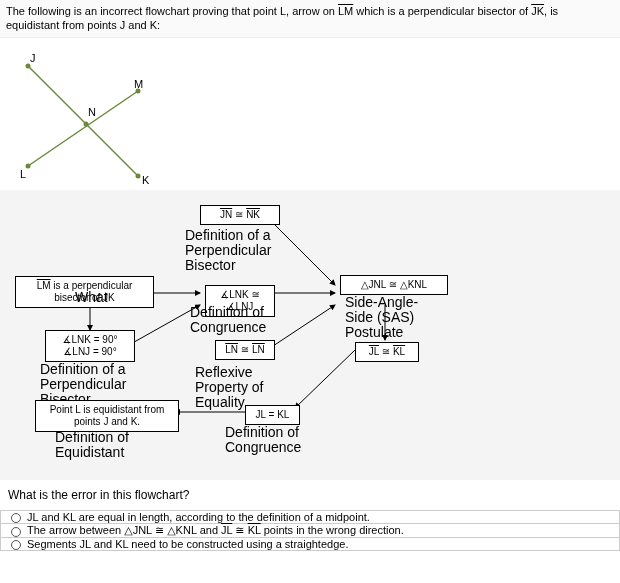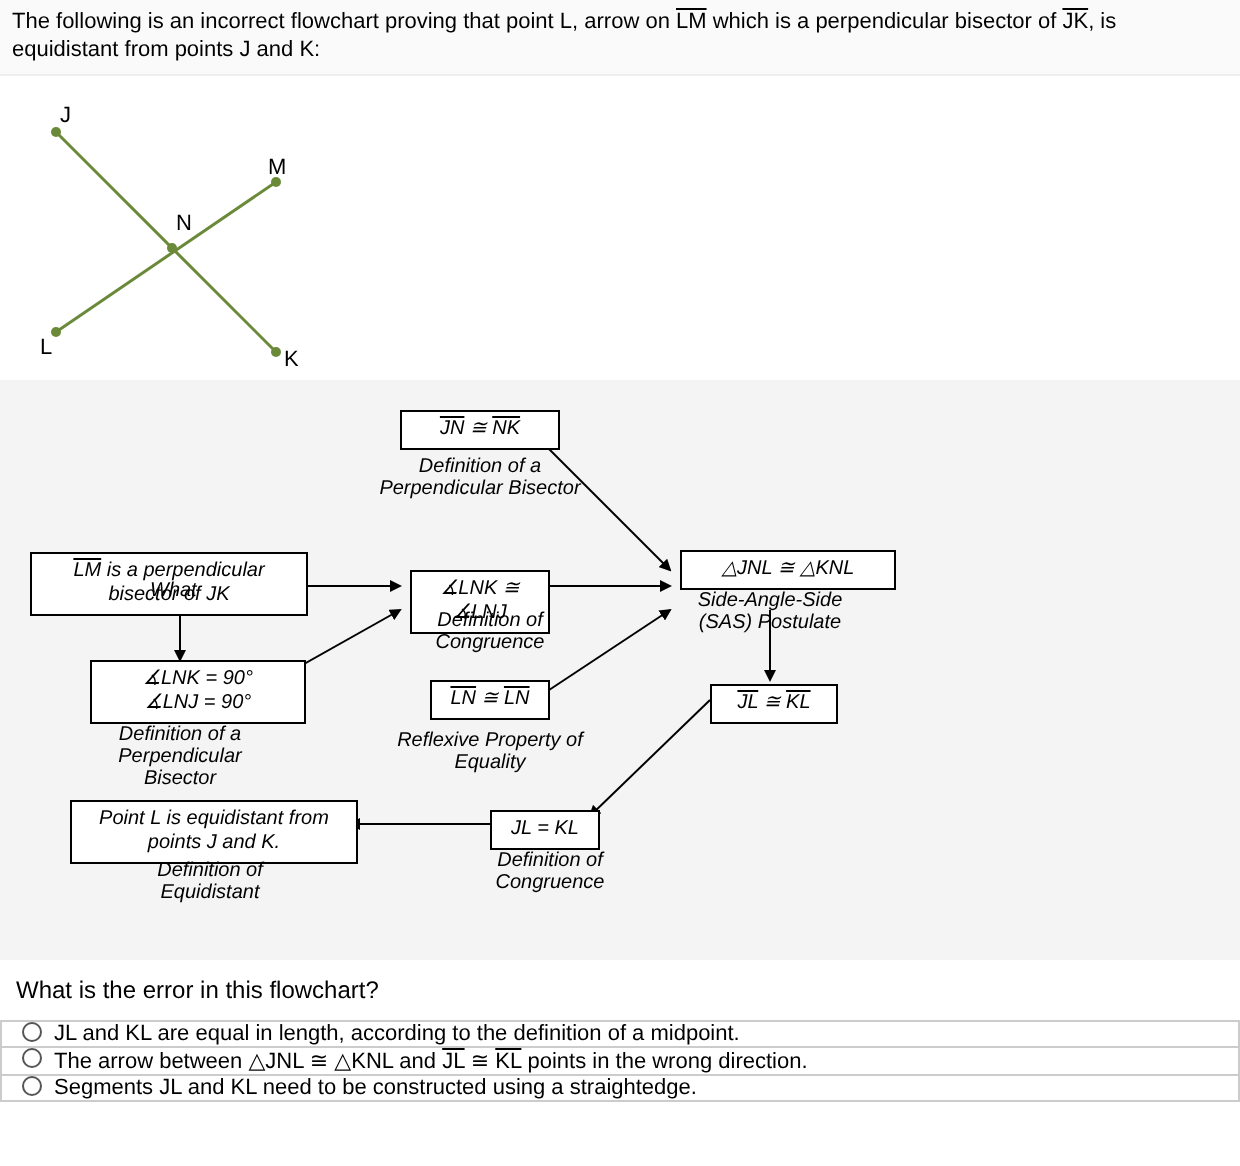--- a/index.html
+++ b/index.html
@@ -1,25 +1,25 @@
 <!DOCTYPE html>
 <html><head>
 <meta charset="utf-8">
 <style>
   * { box-sizing: border-box; margin: 0; padding: 0; }
   body { font-family: Arial, sans-serif; font-size: 11px; background: #fff; width: 620px; }
   .header { padding: 4px 6px; background: #fafafa; border-bottom: 1px solid #eee; font-size: 11px; line-height: 1.3; }
   .overline { text-decoration: overline; }
   .diagram { position: relative; width: 180px; height: 140px; margin: 8px 0 4px 8px; }
   .pt-label { position: absolute; font-size: 11px; font-weight: 400; }
-  .flowchart { position: relative; background: #f4f4f4; width: 100%; height: 290px; margin-top: 2px; font-style: italic; }
+  .flowchart { position: relative; background: #f4f4f4; width: 100%; height: 290px; margin-top: 2px; }
   .fbox { position: absolute; background: #fff; border: 1px solid #000; font-size: 10px; text-align: center; padding: 3px 6px; line-height: 1.2; }
-  .fcap { position: absolute; font-size: 10px; text-align: center; line-height: 1.1; }
+  .fcap { position: absolute; font-size: 14px; line-height: 1.1; }
   .question { font-size: 12px; margin: 8px; }
-  .option { border: 1px solid #ccc; border-bottom: none; padding: 0 10px; font-size: 11px; display: flex; align-items: flex-start; gap: 6px; }
+  .option { border: 1px solid #ccc; border-bottom: none; padding: 0 10px; font-size: 11px; display: flex; align-items: flex-end; gap: 6px; }
   .option:last-child { border-bottom: 1px solid #ccc; }
   .radio { width: 10px; height: 10px; border: 1px solid #555; border-radius: 50%; display: inline-flex; align-items: center; justify-content: center; flex-shrink: 0; }
   svg.arrows { position: absolute; top: 0; left: 0; }
 </style>
 </head>
 <body>
 
 <div class="header">
   <span>The following is an incorrect flowchart proving that point L, arrow on </span><span class="overline">LM</span><span> which is a perpendicular bisector of </span><span class="overline">JK</span><span>, is equidistant from points J and K:</span>
 </div>
@@ -64,21 +64,21 @@
 
   <div class="fbox" style="left:15px;top:86px;width:139px"><span class="overline">LM</span><span> is a perpendicular bisector of JK</span></div>
   <div class="fcap" style="left:75px;top:100px">What</div>
 
   <div class="fbox" style="left:205px;top:95px;width:70px">∡LNK ≅ ∡LNJ</div>
   <div class="fcap" style="left:190px;top:115px;width:110px">Definition of Congruence</div>
 
   <div class="fbox" style="left:340px;top:85px;width:108px">△JNL ≅ △KNL</div>
   <div class="fcap" style="left:345px;top:105px;width:80px">Side-Angle-Side (SAS) Postulate</div>
 
-  <div class="fbox" style="left:45px;top:140px;width:108px"><span>∡LNK = 90°</span><br><span>∡LNJ = 90°</span></div>
+  <div class="fbox" style="left:45px;top:140px;width:90px"><span>∡LNK = 90°</span><br><span>∡LNJ = 90°</span></div>
   <div class="fcap" style="left:40px;top:172px;width:100px">Definition of a Perpendicular Bisector</div>
 
   <div class="fbox" style="left:215px;top:150px;width:60px"><span class="overline">LN</span> ≅ <span class="overline">LN</span></div>
   <div class="fcap" style="left:195px;top:175px;width:100px">Reflexive Property of Equality</div>
 
   <div class="fbox" style="left:355px;top:152px;width:64px"><span class="overline">JL</span> ≅ <span class="overline">KL</span></div>
 
   <div class="fbox" style="left:245px;top:215px;width:55px">JL = KL</div>
   <div class="fcap" style="left:225px;top:235px;width:100px">Definition of Congruence</div>
 

